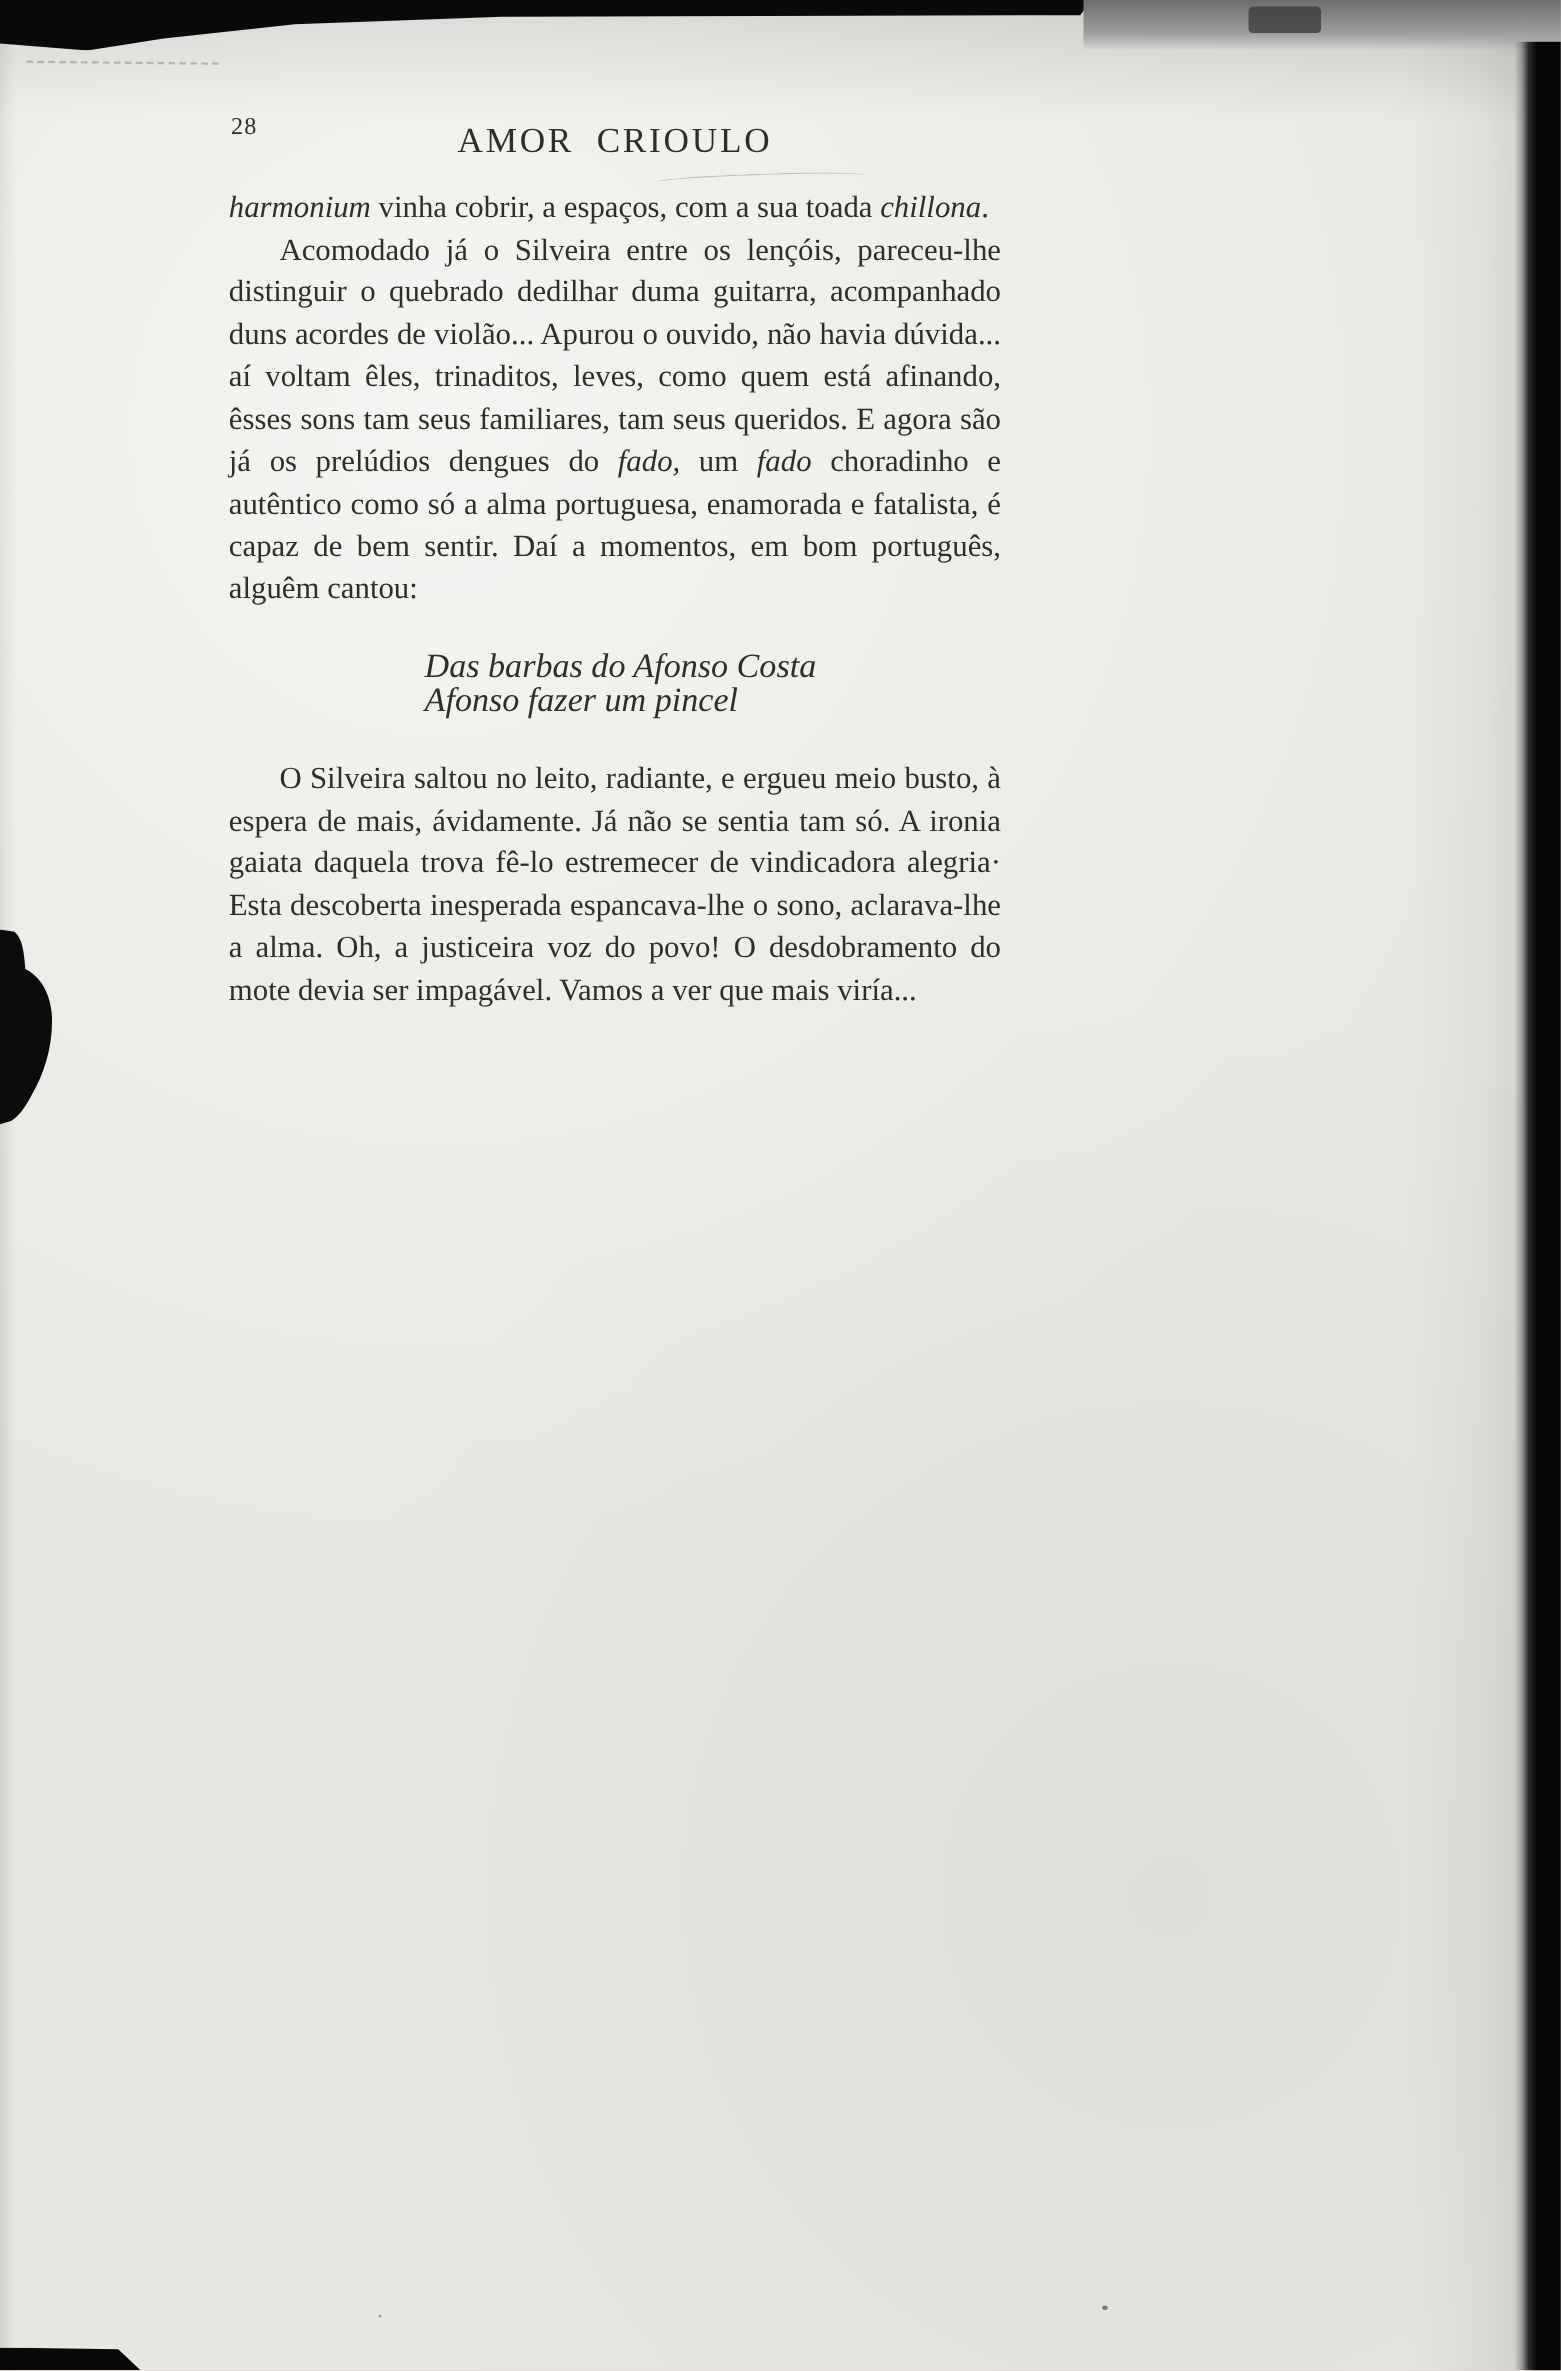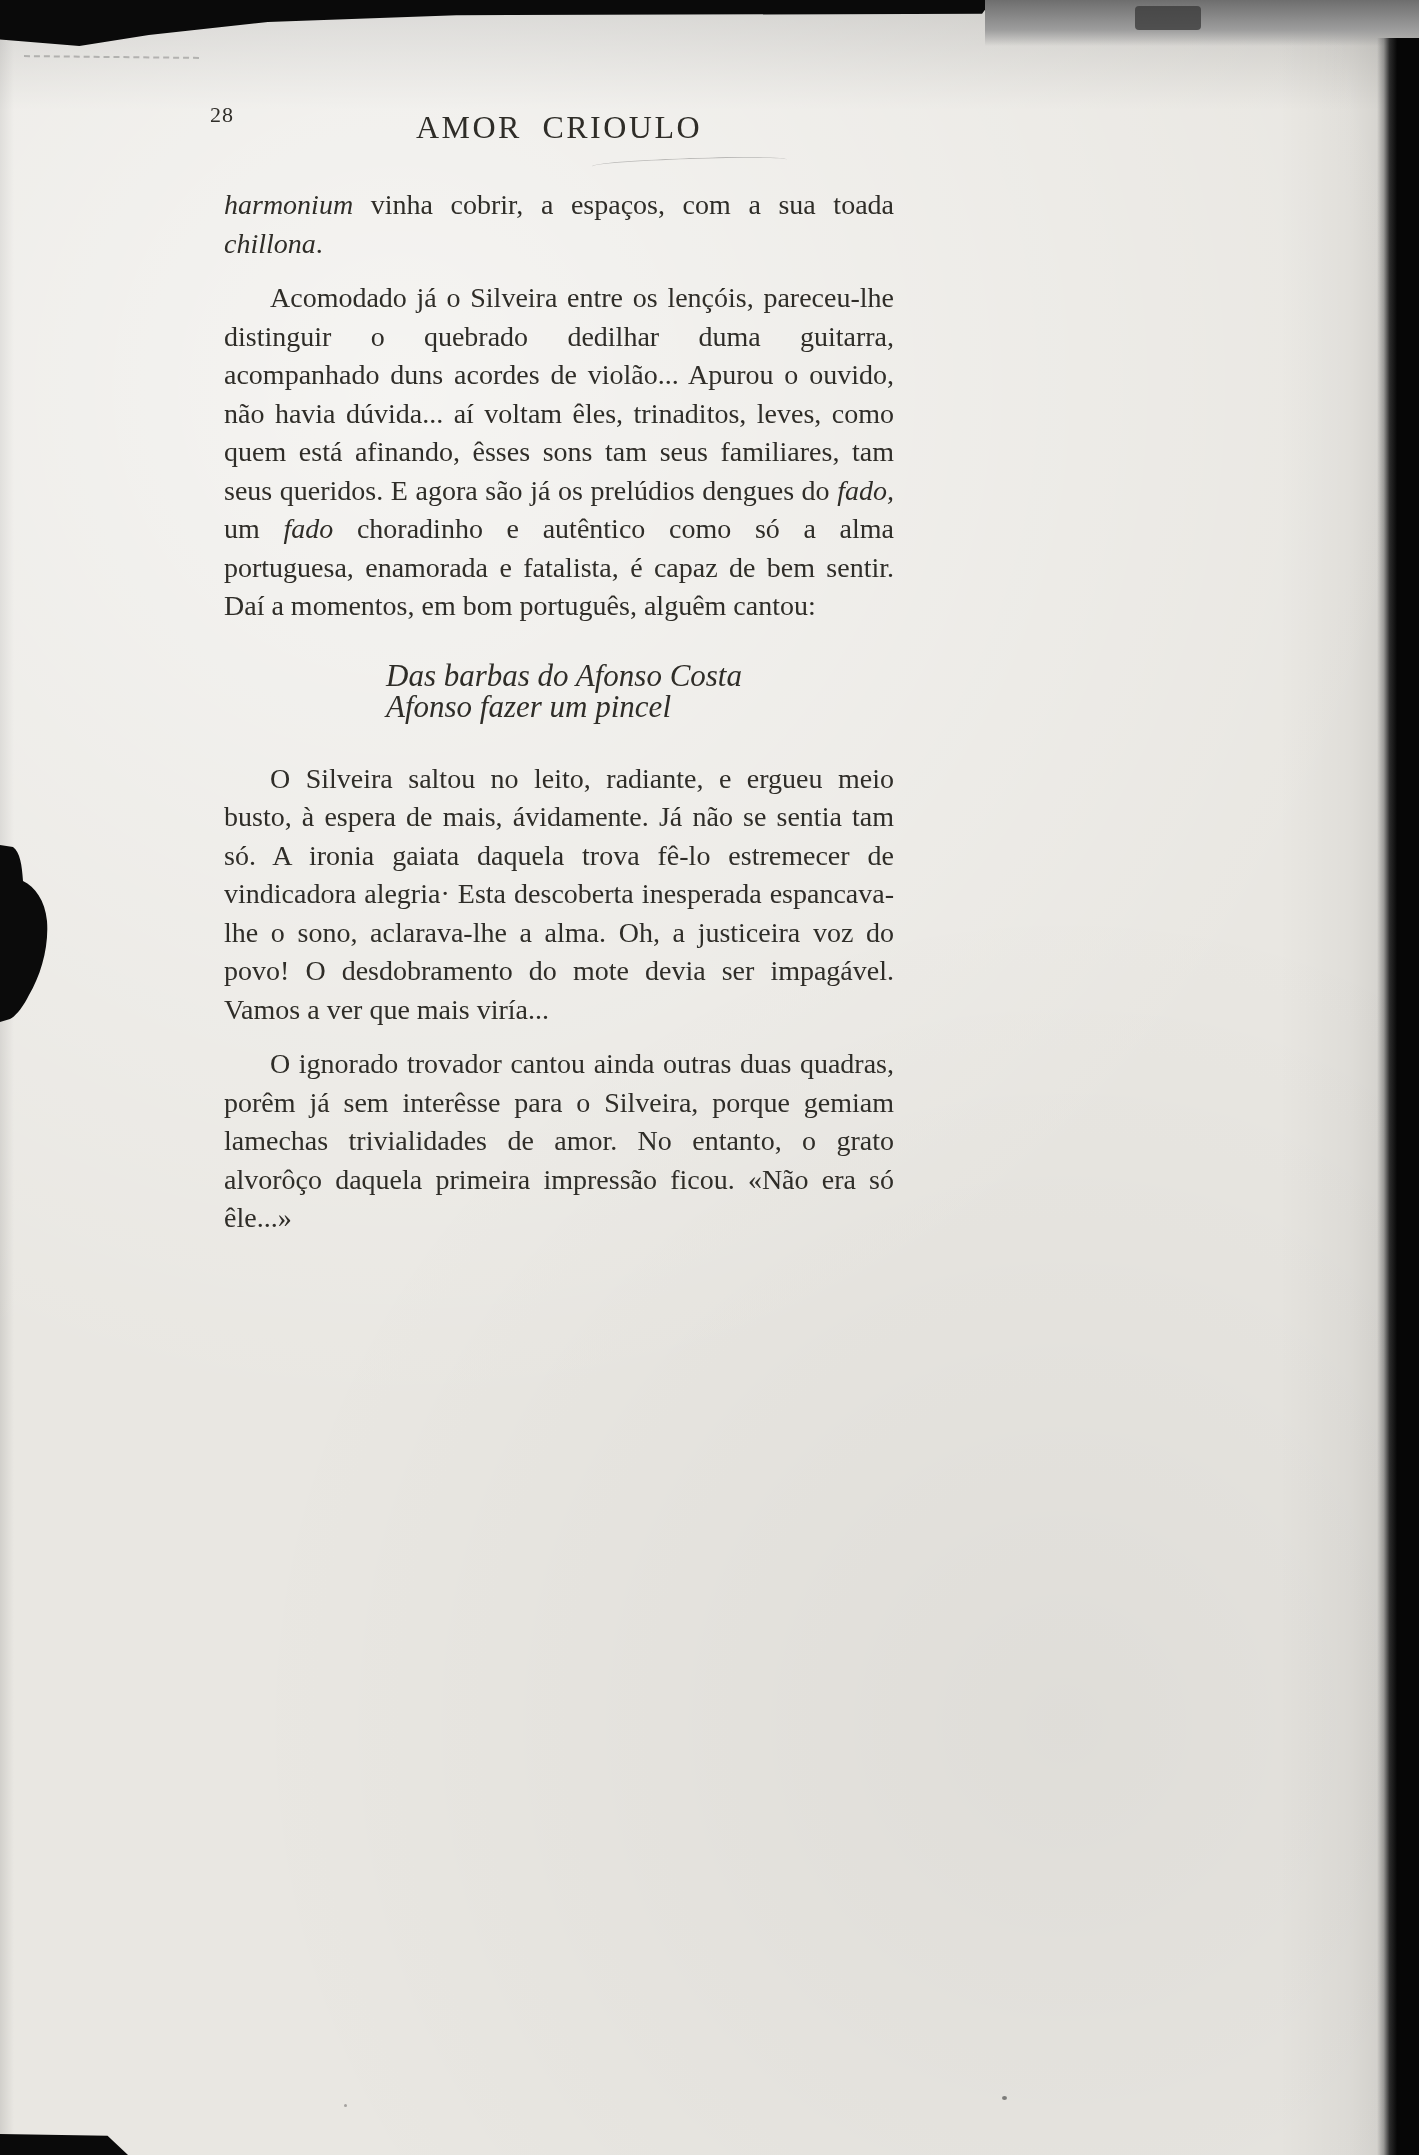--- a/index.html
+++ b/index.html
@@ -62,21 +62,21 @@
     position:absolute;left:0;right:0;top:7px;text-align:center;
     font-size:32px;letter-spacing:2.5px;word-spacing:10px;
   }
 
   
   .body-text{
     position:absolute;left:208px;top:170px;width:702px;
     font-size:28px;line-height:38.5px;text-align:justify;
     text-rendering:optimizeLegibility;
   }
-  .para{margin:16px;}
+  .para{margin:0;}
   .para.indent{text-indent:46px;}
   .para em{font-style:italic;}
   .verse{
     margin:34px 0 38px 178px;
     font-style:italic;font-size:31px;line-height:31px;text-align:left;
   }
   .verse-line{white-space:nowrap;}
 </style>
 </head>
 <body>
@@ -103,16 +103,15 @@
   </div>
 
   <div class="body-text">
       <p class="para"><em>harmonium</em><span> vinha cobrir, a espaços, com a sua toada </span><em>chillona</em><span>.</span></p>
       <p class="para indent"><span>Acomodado já o Silveira entre os lençóis, pareceu-lhe distinguir o quebrado dedilhar duma guitarra, acompanhado duns acordes de violão... Apurou o ouvido, não havia dúvida... aí voltam êles, trinaditos, leves, como quem está afinando, êsses sons tam seus familiares, tam seus queridos. E agora são já os prelúdios dengues do </span><em>fado,</em><span> um </span><em>fado</em><span> choradinho e autêntico como só a alma portuguesa, enamorada e fatalista, é capaz de bem sentir. Daí a momentos, em bom português, alguêm cantou:</span></p>
       <div class="verse">
         <div class="verse-line">Das barbas do Afonso Costa</div>
         <div class="verse-line">Afonso fazer um pincel</div>
       </div>
       <p class="para indent"><span>O Silveira saltou no leito, radiante, e ergueu meio busto, à espera de mais, ávidamente. Já não se sentia tam só. A ironia gaiata daquela trova fê-lo estremecer de vindicadora alegria· Esta descoberta inesperada espancava-lhe o sono, aclarava-lhe a alma. Oh, a justiceira voz do povo! O desdobramento do mote devia ser impagável. Vamos a ver que mais viría...</span></p>
-      <p class="para indent"><span>O ignorado trovador cantou ainda outras duas quadras, porêm já sem interêsse para o Silveira, porque gemiam lamechas trivialidades de amor. No entanto, o grato alvorôço daquela primeira impressão ficou. «Não era só êle...»</span></p>
     </div>
 
 </div>
 
 </body></html>

